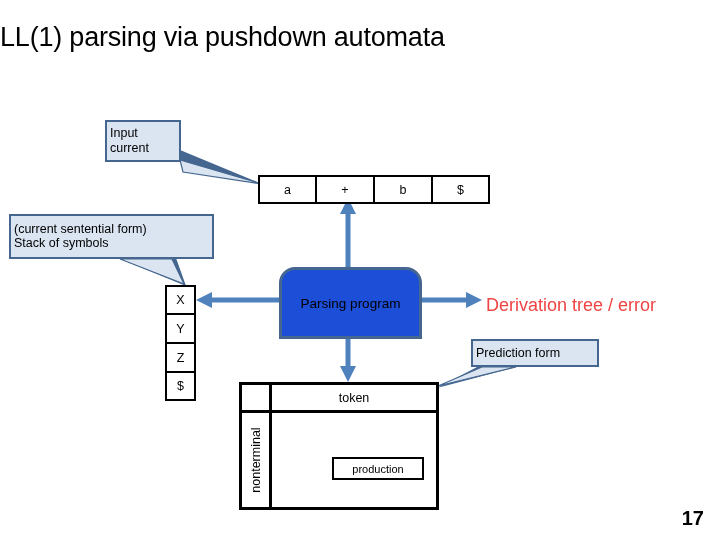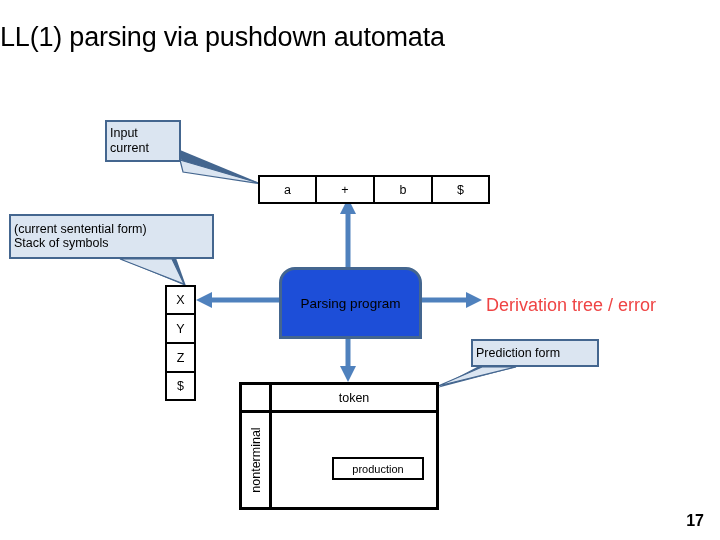--- a/index.html
+++ b/index.html
@@ -203,21 +203,21 @@
     width: 720px;
     height: 540px;
     pointer-events: none;
   }
 
   
   #page-number {
     position: absolute;
     right: 16px;
     bottom: 10px;
-    font-size: 16px;
+    font-size: 20px;
     font-weight: bold;
     color: #000000;
   }
 </style>
 </head>
 <body>
 
 <div id="slide">
 
   <div class="slide-title">LL(1) parsing via pushdown automata</div>

